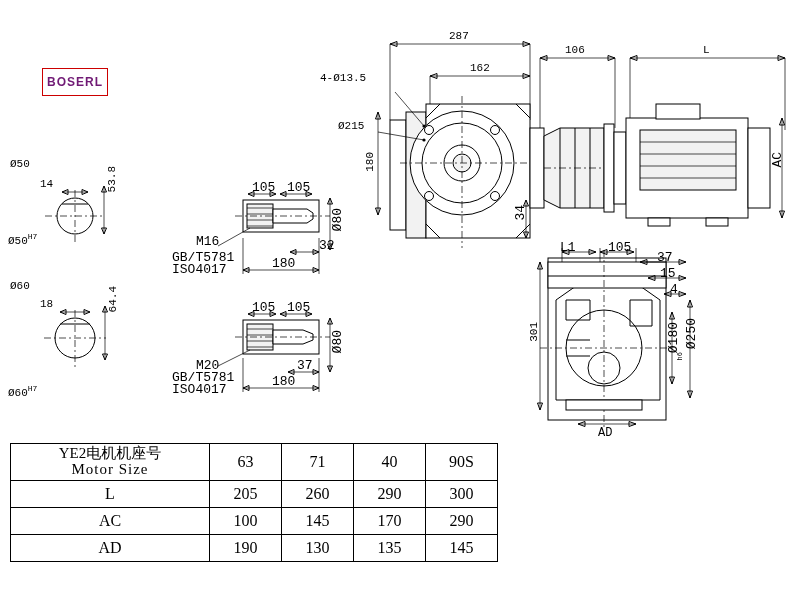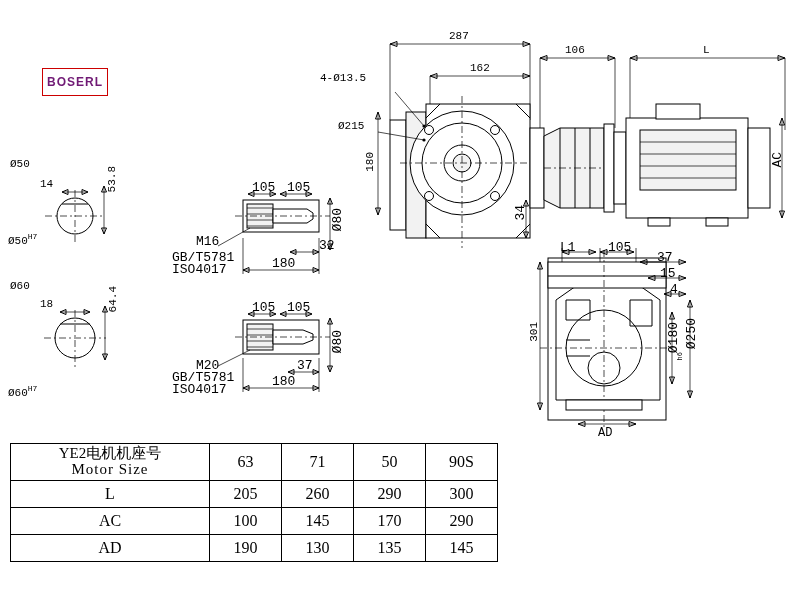--- a/index.html
+++ b/index.html
@@ -349,21 +349,21 @@
 
   <table id="spec-table">
     <tbody>
       <tr>
         <td class="rowhead two-line">
           <div>YE2电机机座号</div>
           <div>Motor Size</div>
         </td>
         <td class="col">63</td>
         <td class="col">71</td>
-        <td class="col">50</td>
+        <td class="col">40</td>
         <td class="col">90S</td>
       </tr>
       <tr>
         <td class="rowhead">L</td>
         <td>205</td>
         <td>260</td>
         <td>290</td>
         <td>300</td>
       </tr>
       <tr>

